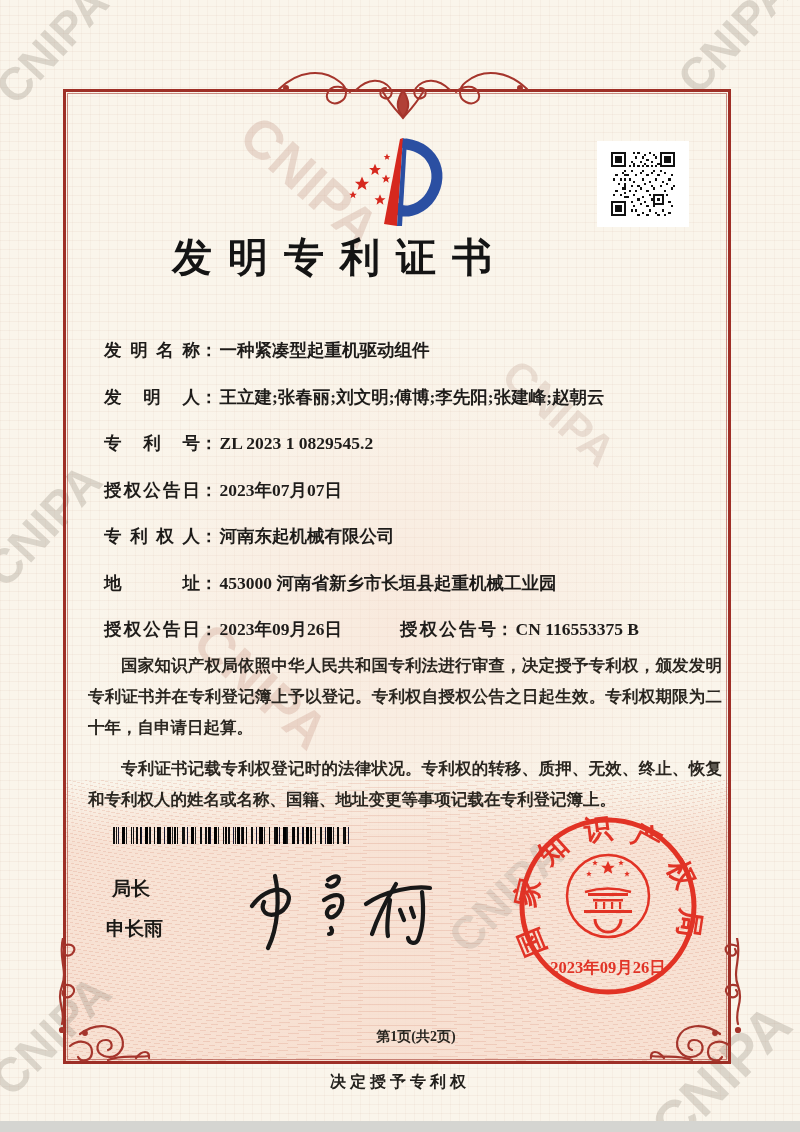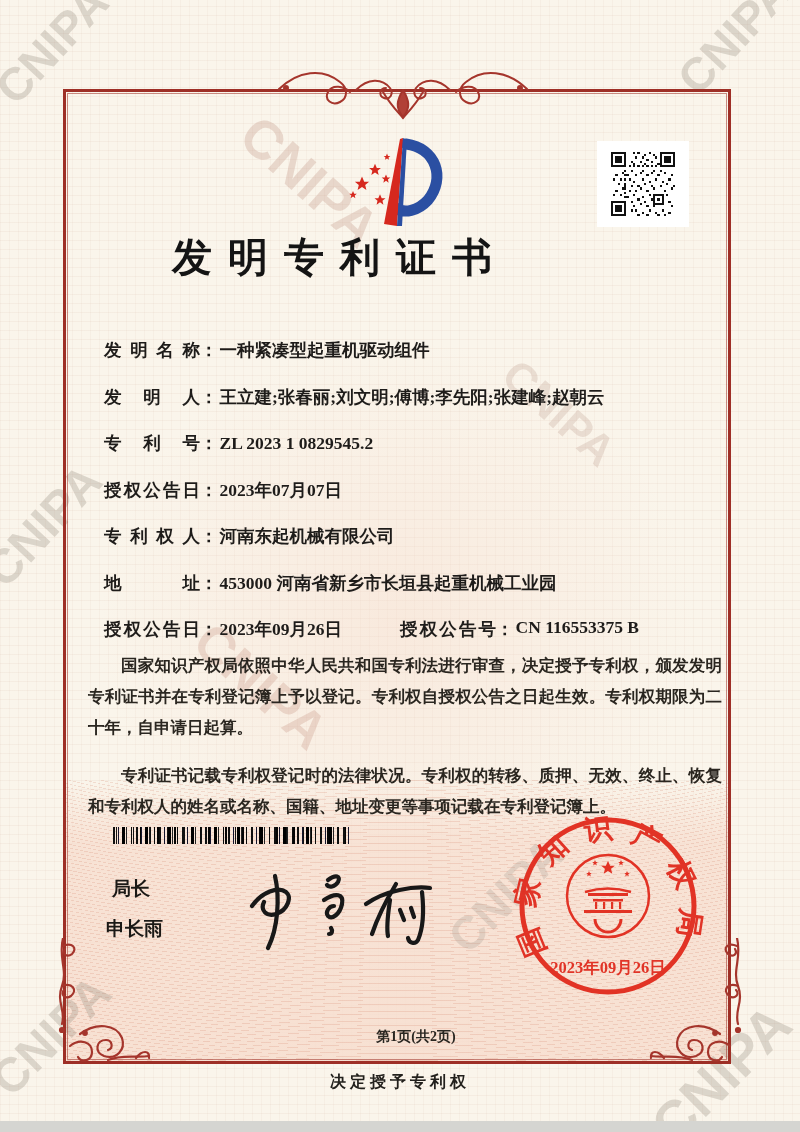--- a/index.html
+++ b/index.html
@@ -31,25 +31,25 @@
     display:flex;align-items:center;justify-content:center;}
   .title{position:absolute;left:0;top:230px;width:664px;text-align:center;
     font-size:40px;font-weight:700;letter-spacing:16px;padding-left:16px;box-sizing:border-box;
     color:#141414;}
   .fields{position:absolute;left:104px;top:327px;width:620px;}
   .frow{position:relative;height:46.5px;display:flex;align-items:center;
     font-size:17.5px;color:#1e1c1a;}
   .flabel{display:inline-block;width:96px;font-weight:700;text-align:justify;text-align-last:justify;}
   .fcolon{font-weight:700;}
   .fvalue{margin-left:2px;font-weight:600;white-space:nowrap;}
-  .pair2{position:absolute;left:296px;display:flex;align-items:flex-start;}
+  .pair2{position:absolute;left:296px;display:flex;align-items:center;}
   .paras{position:absolute;left:88px;top:650px;width:634px;font-size:16.5px;
     line-height:31px;color:#2a2620;text-align:justify;}
   .paras p{margin:0;text-indent:33px;font-weight:600;}
-  .paras p + p{margin-top:17px;}
+  .paras p + p{margin-top:10px;}
   .barcode{position:absolute;left:113px;top:827px;width:236px;height:17px;
     background:
       repeating-linear-gradient(90deg,#101010 0 2px,transparent 2px 5px,#15152c 5px 6px,transparent 6px 9px,#000 9px 12px,transparent 12px 13px,#222 13px 14px,transparent 14px 18px,#0b0b0b 18px 19px,transparent 19px 23px),
       repeating-linear-gradient(90deg,transparent 0 3px,#111 3px 4px,transparent 4px 10px,#050505 10px 12px,transparent 12px 17px);}
   .director-title{position:absolute;left:112px;top:876px;font-size:19px;font-weight:700;color:#1b1916;}
   .director-name{position:absolute;left:106px;top:916px;font-size:19px;font-weight:700;color:#1b1916;}
   .signature{position:absolute;left:228px;top:848px;}
   .seal{position:absolute;left:512px;top:810px;}
   .page-info{position:absolute;left:16px;top:1028px;width:800px;text-align:center;
     font-size:14px;font-weight:700;color:#2a2722;}

